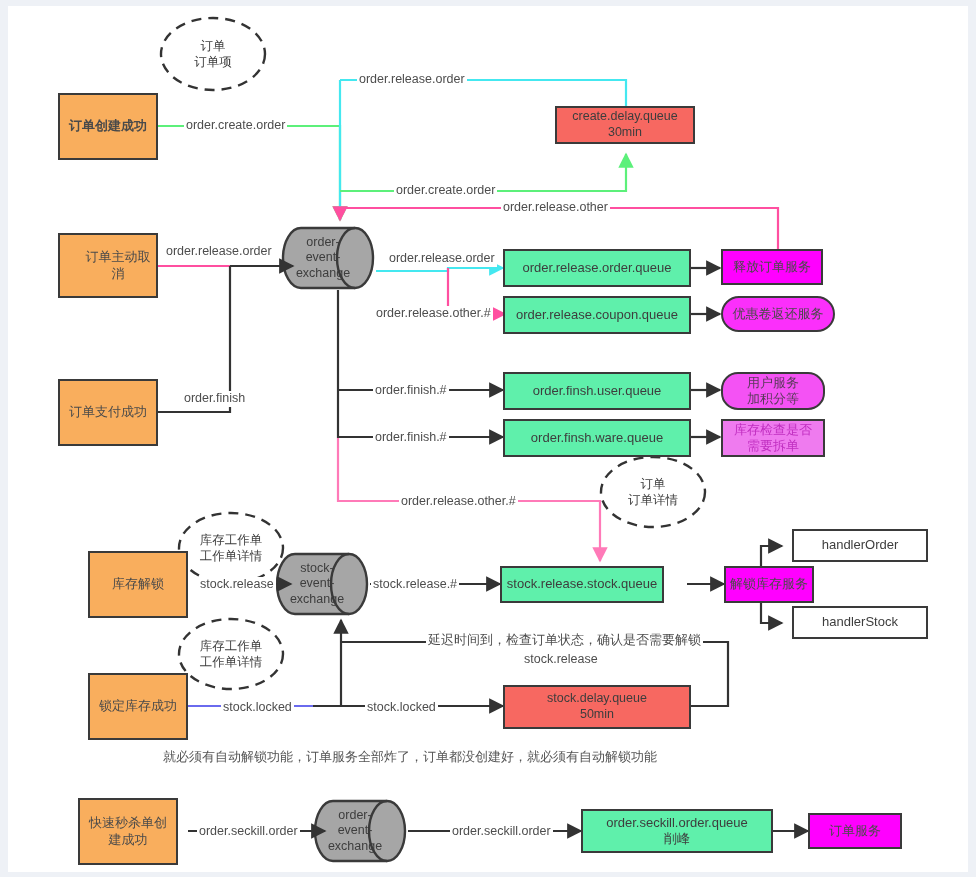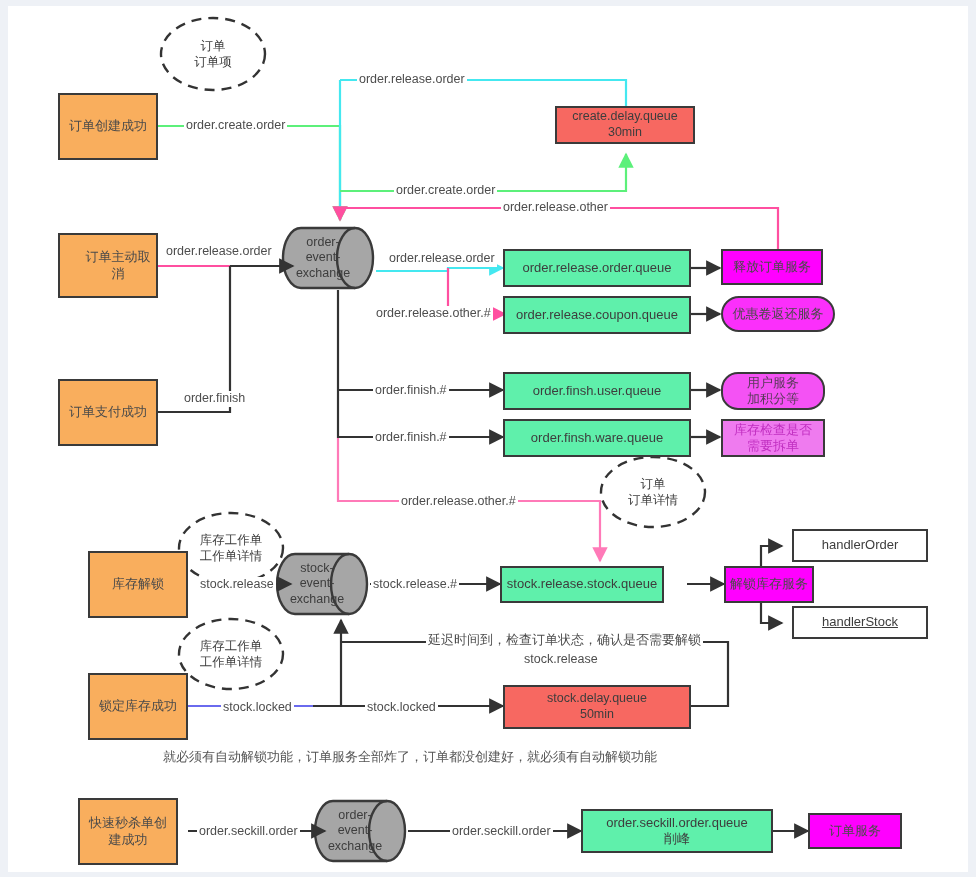--- a/index.html
+++ b/index.html
@@ -133,21 +133,21 @@
 
     <path class="e k" d="M333,700 V614" marker-end="url(#ar-black)"></path>
 
     <path class="e k" d="M683,700 H720 V636 H333"></path>
 
     <path class="e k" d="M180,825 H317" marker-end="url(#ar-black)"></path>
     <path class="e k" d="M400,825 H573" marker-end="url(#ar-black)"></path>
     <path class="e k" d="M765,825 H800" marker-end="url(#ar-black)"></path>
   </svg>
 
-  <div class="node box orange" style="left:50px;top:87px;width:100px;height:67px;">
+  <div class="node box orange" style="left:50px;top:87px;width:100px;height:67px;font-weight:bold;">
     <span>订单创建成功</span>
   </div>
 
   <div class="node box orange" style="left:50px;top:227px;width:100px;height:65px;padding-left:20px;">
     <span>订单主动取消</span>
   </div>
 
   <div class="node box orange" style="left:50px;top:373px;width:100px;height:67px;">
     <span>订单支付成功</span>
   </div>
@@ -241,21 +241,21 @@
   </div>
 
   <div class="node box magenta" style="left:800px;top:807px;width:94px;height:36px;">
     <span>订单服务</span>
   </div>
 
   <div class="node box white" style="left:784px;top:523px;width:136px;height:33px;">
     <span>handlerOrder</span>
   </div>
 
-  <div class="node box white" style="left:784px;top:600px;width:136px;height:33px;text-decoration:underline;">
+  <div class="node box white" style="left:784px;top:600px;width:136px;height:33px;">
     <span>handlerStock</span>
   </div>
 
   <div class="ell" style="left:153px;top:12px;width:104px;height:72px;">
     <span>订单</span>
     <span>订单项</span>
   </div>
 
   <div class="ell" style="left:171px;top:507px;width:104px;height:70px;">
     <span>库存工作单</span>

